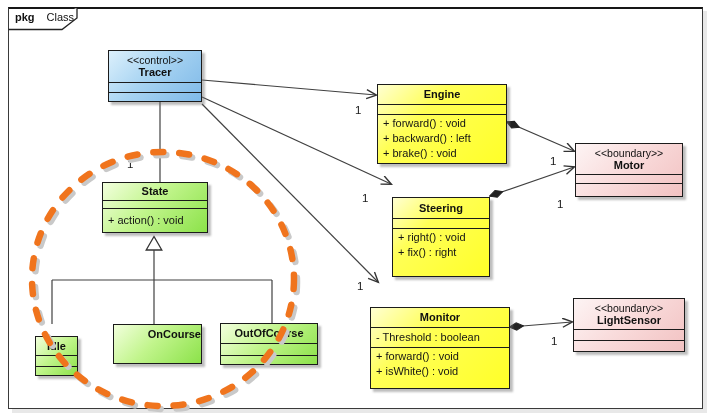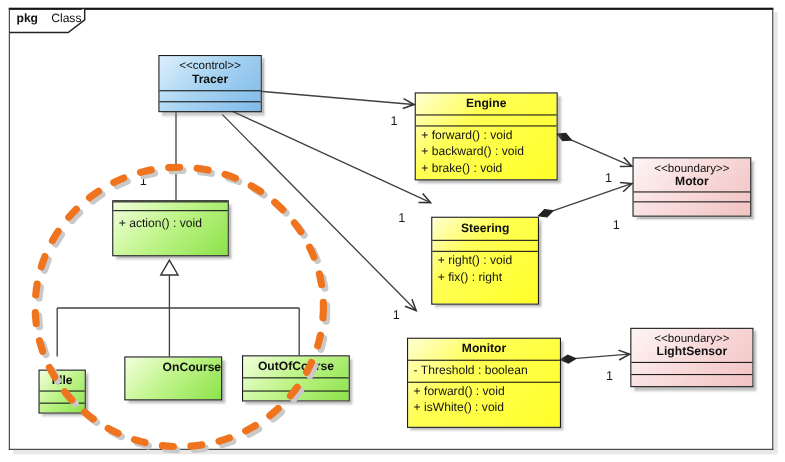--- a/index.html
+++ b/index.html
@@ -12,21 +12,21 @@
   svg.layer{position:absolute;left:0;top:0;z-index:1;}
   svg.toplayer{position:absolute;left:0;top:0;z-index:6;pointer-events:none;}
   .cls{position:absolute;border:1.4px solid #1b1b1b;box-shadow:3px 3px 2px rgba(110,110,110,0.45);
        display:flex;flex-direction:column;z-index:3;box-sizing:border-box;}
   .cls .hdr{display:flex;flex-direction:column;align-items:center;justify-content:center;
             font-weight:bold;font-size:11px;color:#101010;line-height:13px;flex:0 0 auto;}
   .cls .stereo{font-weight:normal;font-size:10.5px;line-height:12px;}
   .cls .attrs,.cls .ops{border-top:1.2px solid #1b1b1b;flex:0 0 auto;}
   .cls .ops{flex:1 1 auto;padding-top:1px;}
   .cls .attrs div,.cls .ops div{font-size:11px;line-height:15px;padding:0 5px;color:#141414;white-space:nowrap;}
-  .blue{background:linear-gradient(135deg,#dcf0fc 0%,#a8d4f2 45%,#7fb9e8 100%);margin-left:36px;}
+  .blue{background:linear-gradient(135deg,#dcf0fc 0%,#a8d4f2 45%,#7fb9e8 100%);}
   .yellow{background:linear-gradient(135deg,#ffffd2 0%,#ffff56 35%,#ffff28 100%);margin-top:24px;}
   .green{background:linear-gradient(135deg,#f2ffdd 0%,#c2f58d 45%,#8ce24a 100%);}
   .pink{background:linear-gradient(135deg,#fdf4f4 0%,#f9dcdc 45%,#f2c2c2 100%);}
   .mono-label{font-size:11.5px;fill:#1a1a1a;}
 </style>
 </head>
 <body>
 
 <div id="canvas">
 
@@ -81,21 +81,21 @@
     <div class="ops"></div>
   </div>
 
   <div class="cls yellow" style="left:377px;top:60px;width:130px;height:80px;">
     <div class="hdr" style="height:19px;">
       <span>Engine</span>
     </div>
     <div class="attrs" style="height:9px;"></div>
     <div class="ops">
       <div>+ forward() : void</div>
-      <div>+ backward() : void</div>
+      <div>+ backward() : left</div>
       <div>+ brake() : void</div>
     </div>
   </div>
 
   <div class="cls yellow" style="left:392px;top:173px;width:98px;height:80px;">
     <div class="hdr" style="height:20px;">
       <span>Steering</span>
     </div>
     <div class="attrs" style="height:9px;"></div>
     <div class="ops">
@@ -129,20 +129,23 @@
   <div class="cls pink" style="left:573px;top:298px;width:112px;height:54px;">
     <div class="hdr" style="height:30px;">
       <span class="stereo">&lt;&lt;boundary&gt;&gt;</span>
       <span>LightSensor</span>
     </div>
     <div class="attrs" style="height:10px;"></div>
     <div class="ops"></div>
   </div>
 
   <div class="cls green" style="left:102px;top:182px;width:106px;height:51px;">
+    <div class="hdr" style="height:17px;">
+      <span>State</span>
+    </div>
     <div class="attrs" style="height:7px;"></div>
     <div class="ops" style="padding-top:4px;">
       <div>+ action() : void</div>
     </div>
   </div>
 
   <div class="cls green" style="left:35px;top:336px;width:43px;height:40px;">
     <div class="hdr" style="height:18px;">
       <span>Idle</span>
     </div>

